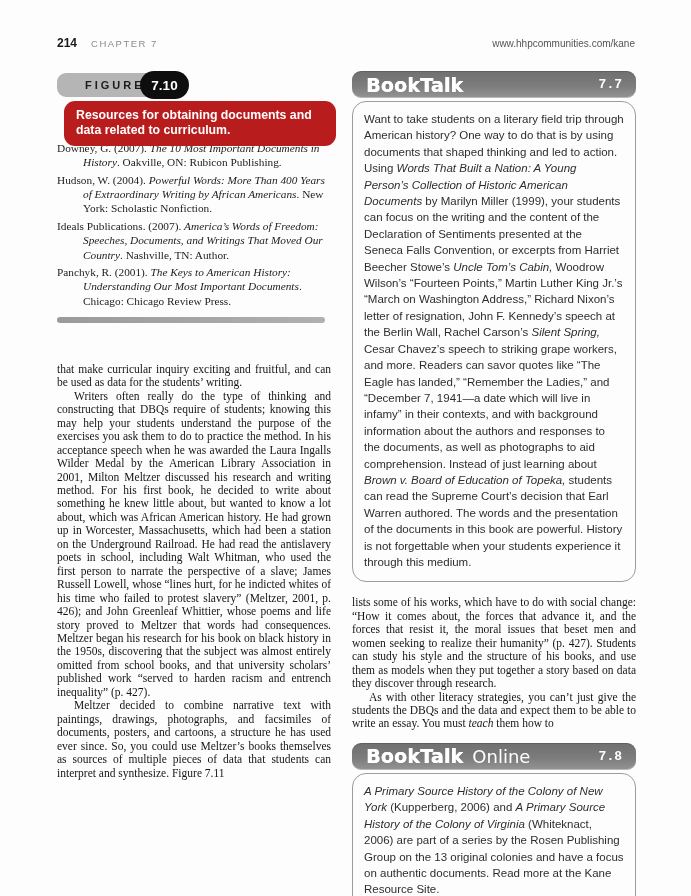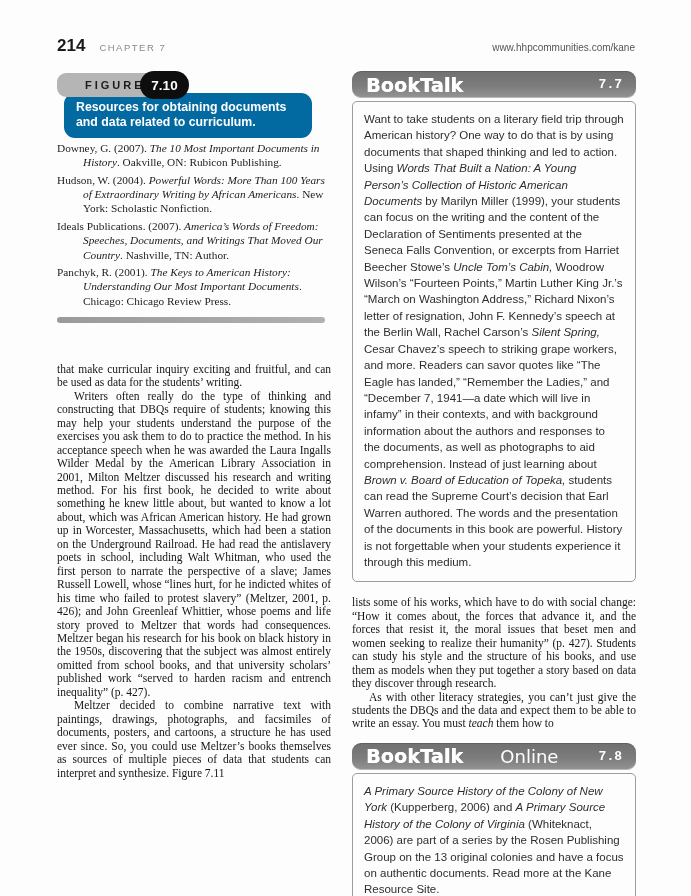--- a/index.html
+++ b/index.html
@@ -2,38 +2,38 @@
 <html><head>
 <meta charset="utf-8">
 <style>
   html,body{margin:0;padding:0;background:#fff;}
   .page{position:relative;width:691px;height:896px;background:#fdfdfd;overflow:hidden;
         font-family:"Liberation Serif",serif;color:#1c1c1c;}
 
   
   .runhead{position:absolute;top:36px;left:57px;right:56px;display:flex;align-items:baseline;
            font-family:"Liberation Sans",sans-serif;}
-  .pgnum{font-weight:bold;font-size:17px;color:#1a1a1a;}
+  .pgnum{font-weight:bold;font-size:12px;color:#1a1a1a;}
   .chap{font-size:9.5px;letter-spacing:1.5px;color:#8a8a8a;margin-left:14px;}
   .site{margin-left:auto;font-size:10px;color:#555;}
 
   
   .col-left{position:absolute;left:57px;top:71px;width:274px;}
   .col-right{position:absolute;left:352px;top:71px;width:284px;}
 
   
   .fig-head{position:relative;height:59px;}
   .fig-tab{position:absolute;left:0;top:2px;width:118px;height:24px;background:#b5b5b5;
            border-radius:9px;display:flex;align-items:center;padding-left:28px;box-sizing:border-box;z-index:2;}
   .fig-tab span{font-family:"Liberation Sans",sans-serif;font-weight:bold;font-size:11px;
            letter-spacing:3px;color:#1c1c1c;}
   .fig-pill{position:absolute;left:83px;top:0;width:49px;height:28px;background:#0e0e0e;
            border-radius:14px;display:flex;align-items:center;justify-content:center;z-index:3;text-align:center;}
   .fig-pill span{font-family:"Liberation Sans",sans-serif;font-weight:bold;font-size:13.5px;color:#fff;}
-  .fig-cap{position:absolute;left:7px;top:22px;width:248px;box-sizing:border-box;background:#0369a1;
+  .fig-cap{position:absolute;left:7px;top:30px;width:272px;box-sizing:border-box;background:#b91c1c;
            border-radius:11px;padding:7px 12px 8px;z-index:1;}
   .fig-cap div{font-family:"Liberation Sans",sans-serif;font-weight:bold;font-size:12.3px;
            line-height:1.22;color:#fff;}
 
   .fig-note{margin-top:11px;font-family:"DejaVu Sans",sans-serif;font-style:italic;
            font-size:11.3px;color:#9b9b9b;}
 
   
   .refs{margin-top:11px;}
   .ref{font-size:11.3px;line-height:1.26;padding-left:26px;text-indent:-26px;margin-bottom:3.5px;
@@ -47,26 +47,26 @@
   .bodytxt{font-size:11.5px;line-height:13.45px;text-align:justify;color:#151515;}
   .bodytxt p{margin:0;}
   .bodytxt p.indent{text-indent:17px;}
   .bodytxt em{font-style:italic;}
   .col-left .bodytxt{margin-top:40px;}
 
   
   .bt-bar{height:27px;border-radius:9px;display:flex;align-items:center;padding:0 14px;
           box-sizing:border-box;color:#fff;
           background:linear-gradient(180deg,#707070 0%,#7c7c7c 55%,#949494 100%);
-          box-shadow:inset 0 -1px 0 rgba(255,255,255,0.35), inset 0 1px 0 rgba(0,0,0,0.15);gap:28px;}
+          box-shadow:inset 0 -1px 0 rgba(255,255,255,0.35), inset 0 1px 0 rgba(0,0,0,0.15);}
   .bt-title{font-family:"DejaVu Sans",sans-serif;font-weight:800;font-size:19px;
           letter-spacing:0.2px;text-shadow:0.4px 0 0 #fff;}
   .bt-sub{font-family:"DejaVu Sans",sans-serif;font-weight:400;font-size:18px;margin-left:9px;}
   .bt-num{margin-left:auto;font-family:Liberation Mono, monospace;font-weight:bold;font-size:13px;}
-  .bt-box{margin-top:3px;border:1.4px solid #9c9c9c;border-radius:5px;padding:9px 11px 11px;
+  .bt-box{margin-top:3px;border:1.4px solid #9c9c9c;border-radius:14px;padding:9px 11px 11px;
           font-family:"Liberation Sans",sans-serif;font-size:11.5px;line-height:16.4px;color:#2e2e2e;}
   .bt-box em{font-style:italic;}
   .col-right .bodytxt{margin-top:14px;margin-bottom:12px;}
 </style>
 </head>
 <body>
 
 <div class="page">
 
   <div class="runhead">
@@ -85,21 +85,21 @@
         <span>FIGURE</span>
       </div>
       <div class="fig-pill">
         <span>7.10</span>
       </div>
     </div>
 
 
     <div class="refs">
       <div class="ref"><span>Downey, G. (2007). </span><em>The 10 Most Important Documents in History</em><span>. Oakville, ON: Rubicon Publishing.</span></div>
-      <div class="ref"><span>Hudson, W. (2004). </span><em>Powerful Words: More Than 100 Years of Extraordinary Writing by African Americans</em><span>. New York: Scholastic Nonfiction.</span></div>
+      <div class="ref"><span>Hudson, W. (2004). </span><em>Powerful Words: More Than 400 Years of Extraordinary Writing by African Americans</em><span>. New York: Scholastic Nonfiction.</span></div>
       <div class="ref"><span>Ideals Publications. (2007). </span><em>America’s Words of Freedom: Speeches, Documents, and Writings That Moved Our Country</em><span>. Nashville, TN: Author.</span></div>
       <div class="ref"><span>Panchyk, R. (2001). </span><em>The Keys to American History: Understanding Our Most Important Documents</em><span>. Chicago: Chicago Review Press.</span></div>
     </div>
 
     <div class="divider"></div>
 
     <div class="bodytxt">
       <p>that make curricular inquiry exciting and fruitful, and can be used as data for the students’ writing.</p>
       <p class="indent">Writers often really do the type of thinking and constructing that DBQs require of students; knowing this may help your students understand the purpose of the exercises you ask them to do to practice the method. In his acceptance speech when he was awarded the Laura Ingalls Wilder Medal by the American Library Association in 2001, Milton Meltzer discussed his research and writing method. For his first book, he decided to write about something he knew little about, but wanted to know a lot about, which was African American history. He had grown up in Worcester, Massachusetts, which had been a station on the Underground Railroad. He had read the antislavery poets in school, including Walt Whitman, who used the first person to narrate the perspective of a slave; James Russell Lowell, whose “lines hurt, for he indicted whites of his time who failed to protest slavery” (Meltzer, 2001, p. 426); and John Greenleaf Whittier, whose poems and life story proved to Meltzer that words had consequences. Meltzer began his research for his book on black history in the 1950s, discovering that the subject was almost entirely omitted from school books, and that university scholars’ published work “served to harden racism and entrench inequality” (p. 427).</p>
       <p class="indent">Meltzer decided to combine narrative text with paintings, drawings, photographs, and facsimiles of documents, posters, and cartoons, a structure he has used ever since. So, you could use Meltzer’s books themselves as sources of multiple pieces of data that students can interpret and synthesize. Figure 7.11</p>

